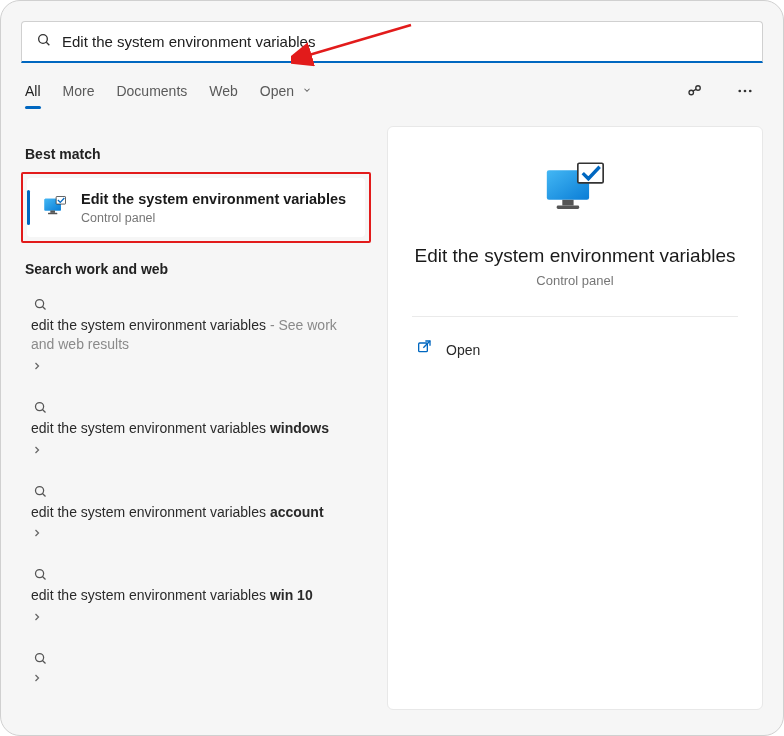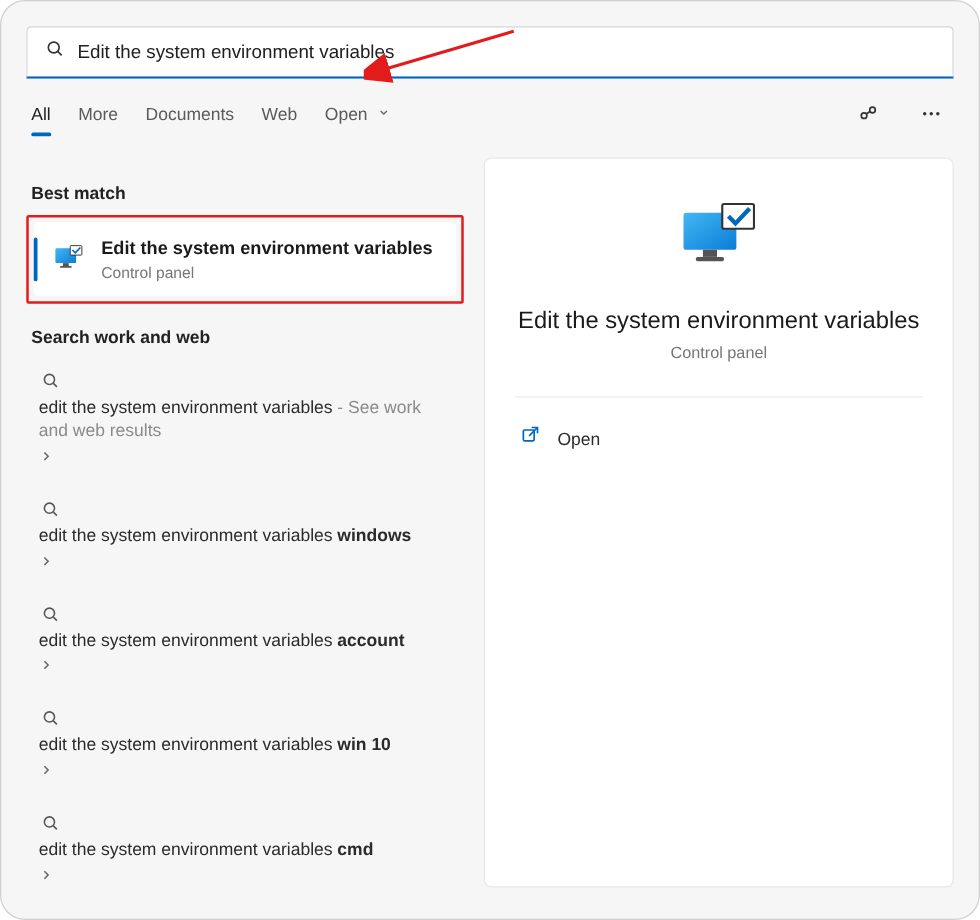--- a/index.html
+++ b/index.html
@@ -265,21 +265,20 @@
                 <polyline points="9 6 15 12 9 18"></polyline>
               </svg></span>
           </div>
           <div class="sugg-item">
             <span class="sicon">
               <svg width="15" height="15" viewBox="0 0 24 24" fill="none" stroke="#555" stroke-width="2">
                 <circle cx="10.5" cy="10.5" r="6.5"></circle>
                 <line x1="20" y1="20" x2="15.5" y2="15.5"></line>
               </svg>
             </span>
-            <div class="sugg-text"><span>edit the system environment variables </span><b>cmd</b><span class="hint"></span></div>
             <span class="chev"><svg width="12" height="12" viewBox="0 0 24 24" fill="none" stroke="#666" stroke-width="2.5">
                 <polyline points="9 6 15 12 9 18"></polyline>
               </svg></span>
           </div>
         </div>
 
     </div>
 
     <div class="right-col">
       <span class="big-icon">

